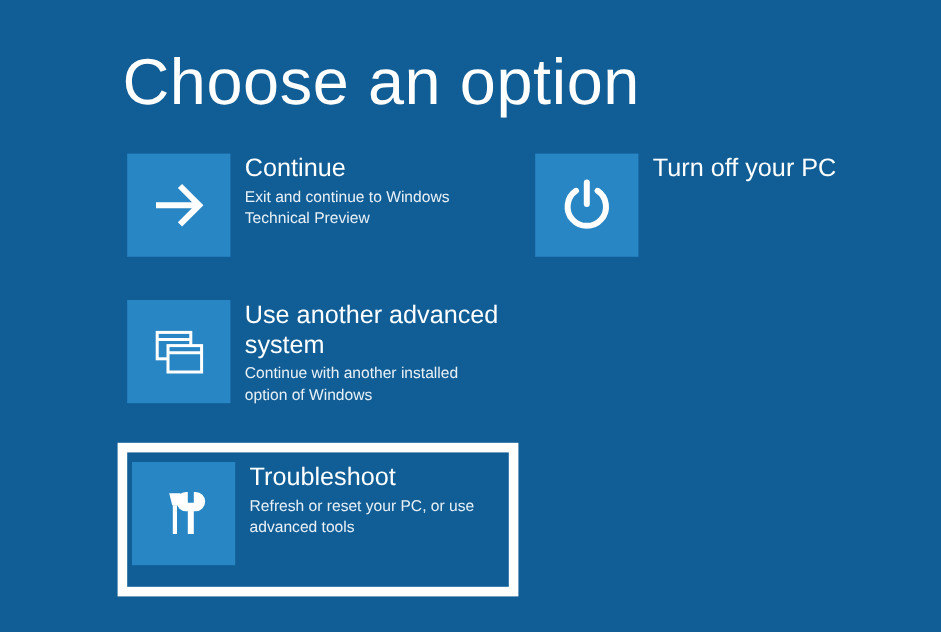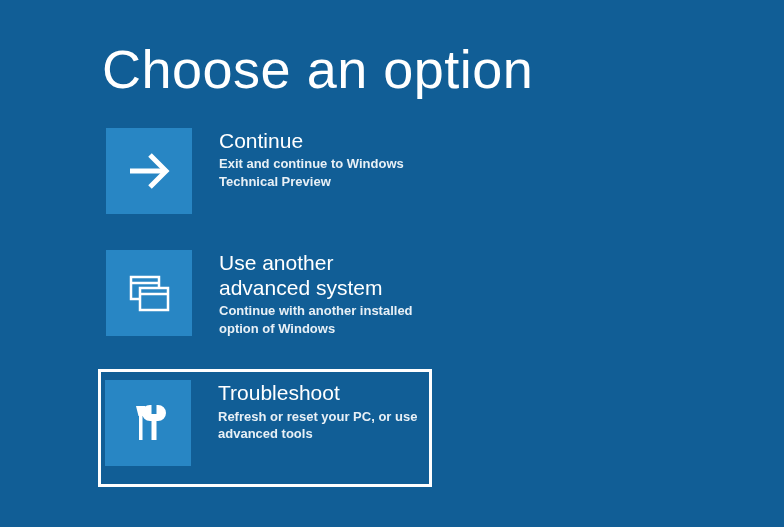--- a/index.html
+++ b/index.html
@@ -34,47 +34,47 @@
     .col1 { width: 330px; }
     .col2 { width: 300px; margin-left: 10px; }
     .option {
       display: flex;
       align-items: flex-start;
       margin-bottom: 28px;
       cursor: pointer;
       padding: 4px;
     }
     .option-highlighted {
-      border: 3px solid #ffffff;
+      border: 8px solid #ffffff;
       padding: 8px 8px 18px 4px;
       margin-left: -4px;
       margin-bottom: 10px;
     }
     .tile {
       width: 86px;
       height: 86px;
       background: #2886c4;
       flex-shrink: 0;
       display: flex;
       align-items: center;
       justify-content: center;
     }
     .option-text {
-      margin-left: 27px;
+      margin-left: 12px;
       padding-top: 0px;
     }
     .option-title {
       font-size: 21px;
       font-weight: 300;
       line-height: 1.2;
       margin-bottom: 2px;
     }
     .option-desc {
       font-size: 13px;
-      font-weight: 700;
+      font-weight: 400;
       line-height: 1.35;
       color: #e8f0f6;
       max-width: 215px;
     }
     svg {
       display: block;
     }
   </style>
 </head>
 <body>
@@ -134,13 +134,33 @@
         </span>
       </div>
       <div class="option-text">
         <div class="option-title">Troubleshoot</div>
         <div class="option-desc">Refresh or reset your PC, or use advanced tools</div>
       </div>
     </div>
 
   </div>
 
+  <div class="column col2">
+
+    <div class="option">
+      <div class="tile">
+        <span>
+          <svg width="54" height="54" viewBox="0 0 54 54">
+            <g stroke="#ffffff" stroke-width="5" fill="none" stroke-linecap="round">
+              <path d="M 18 15 A 16 16 0 1 0 36 15"></path>
+              <line x1="27" y1="8" x2="27" y2="26"></line>
+            </g>
+          </svg>
+        </span>
+      </div>
+      <div class="option-text">
+        <div class="option-title">Turn off your PC</div>
+        <div class="option-desc"></div>
+      </div>
+    </div>
+
+  </div>
 </div>
 
 </body></html>

